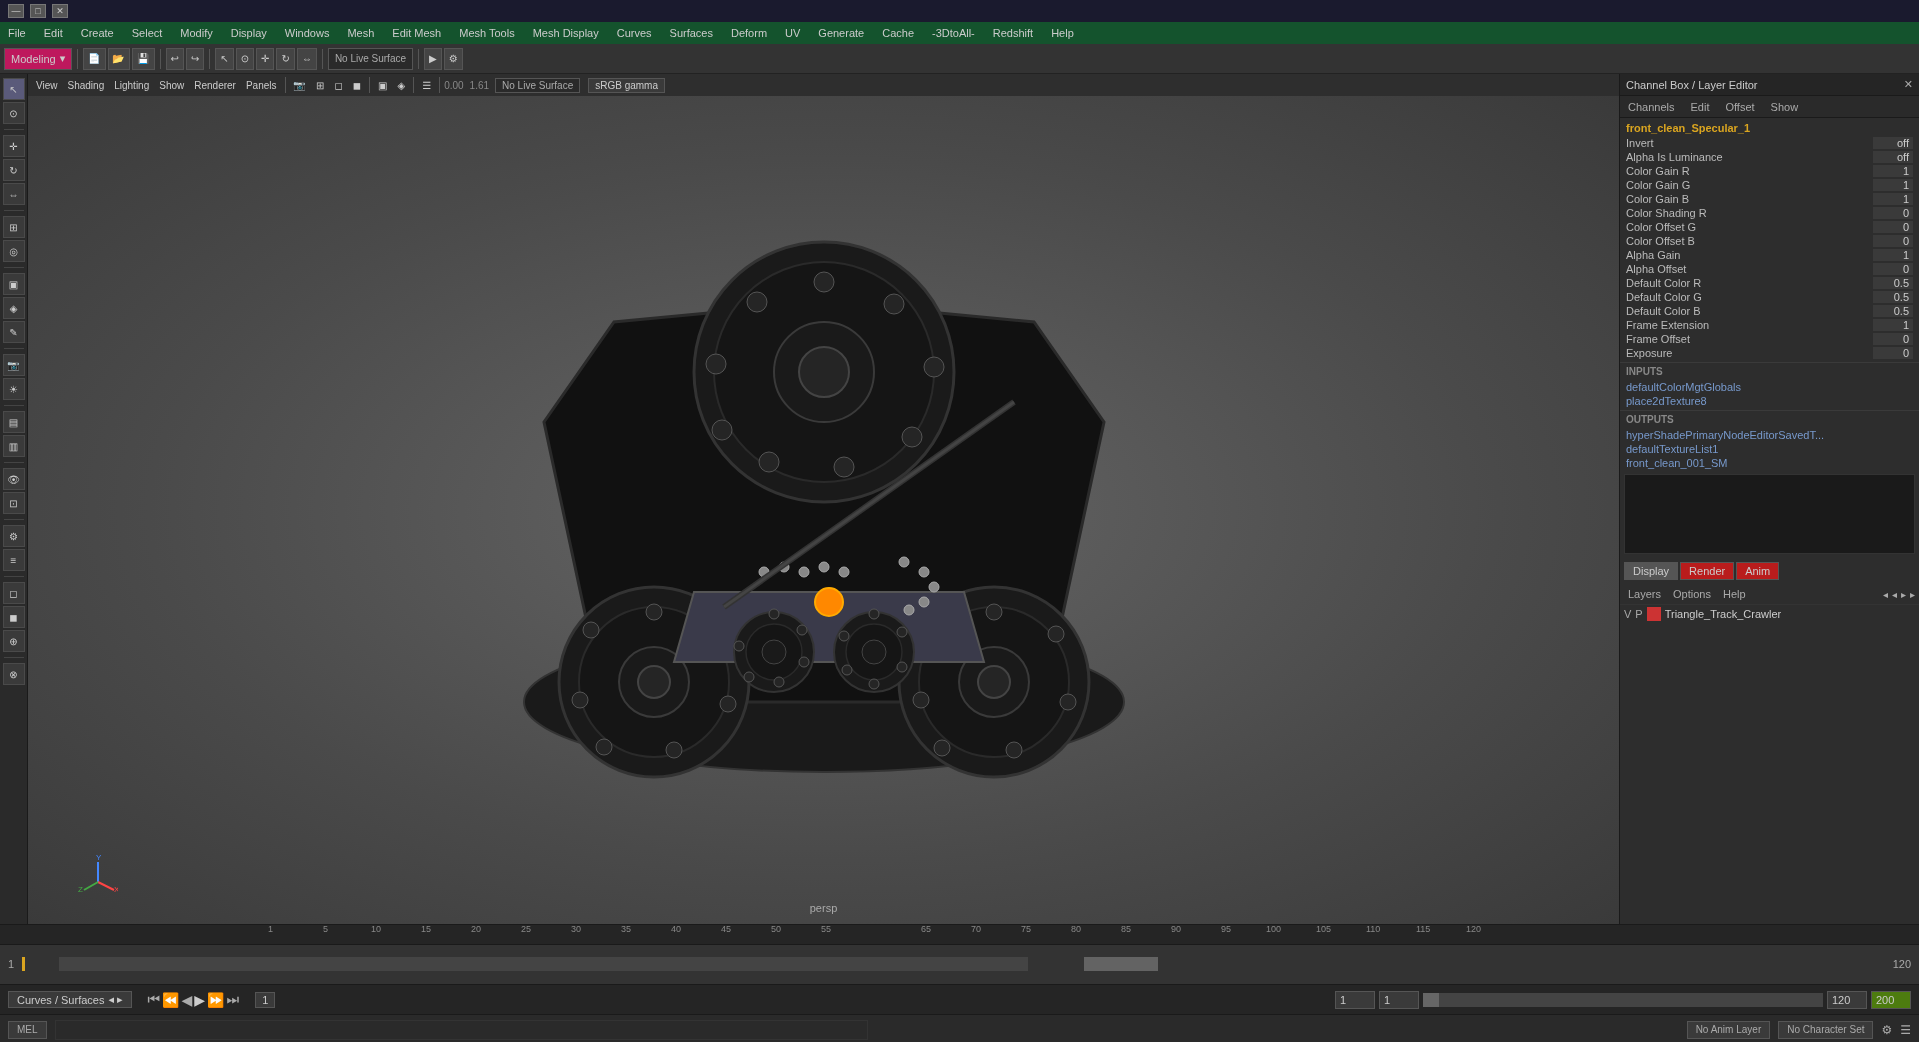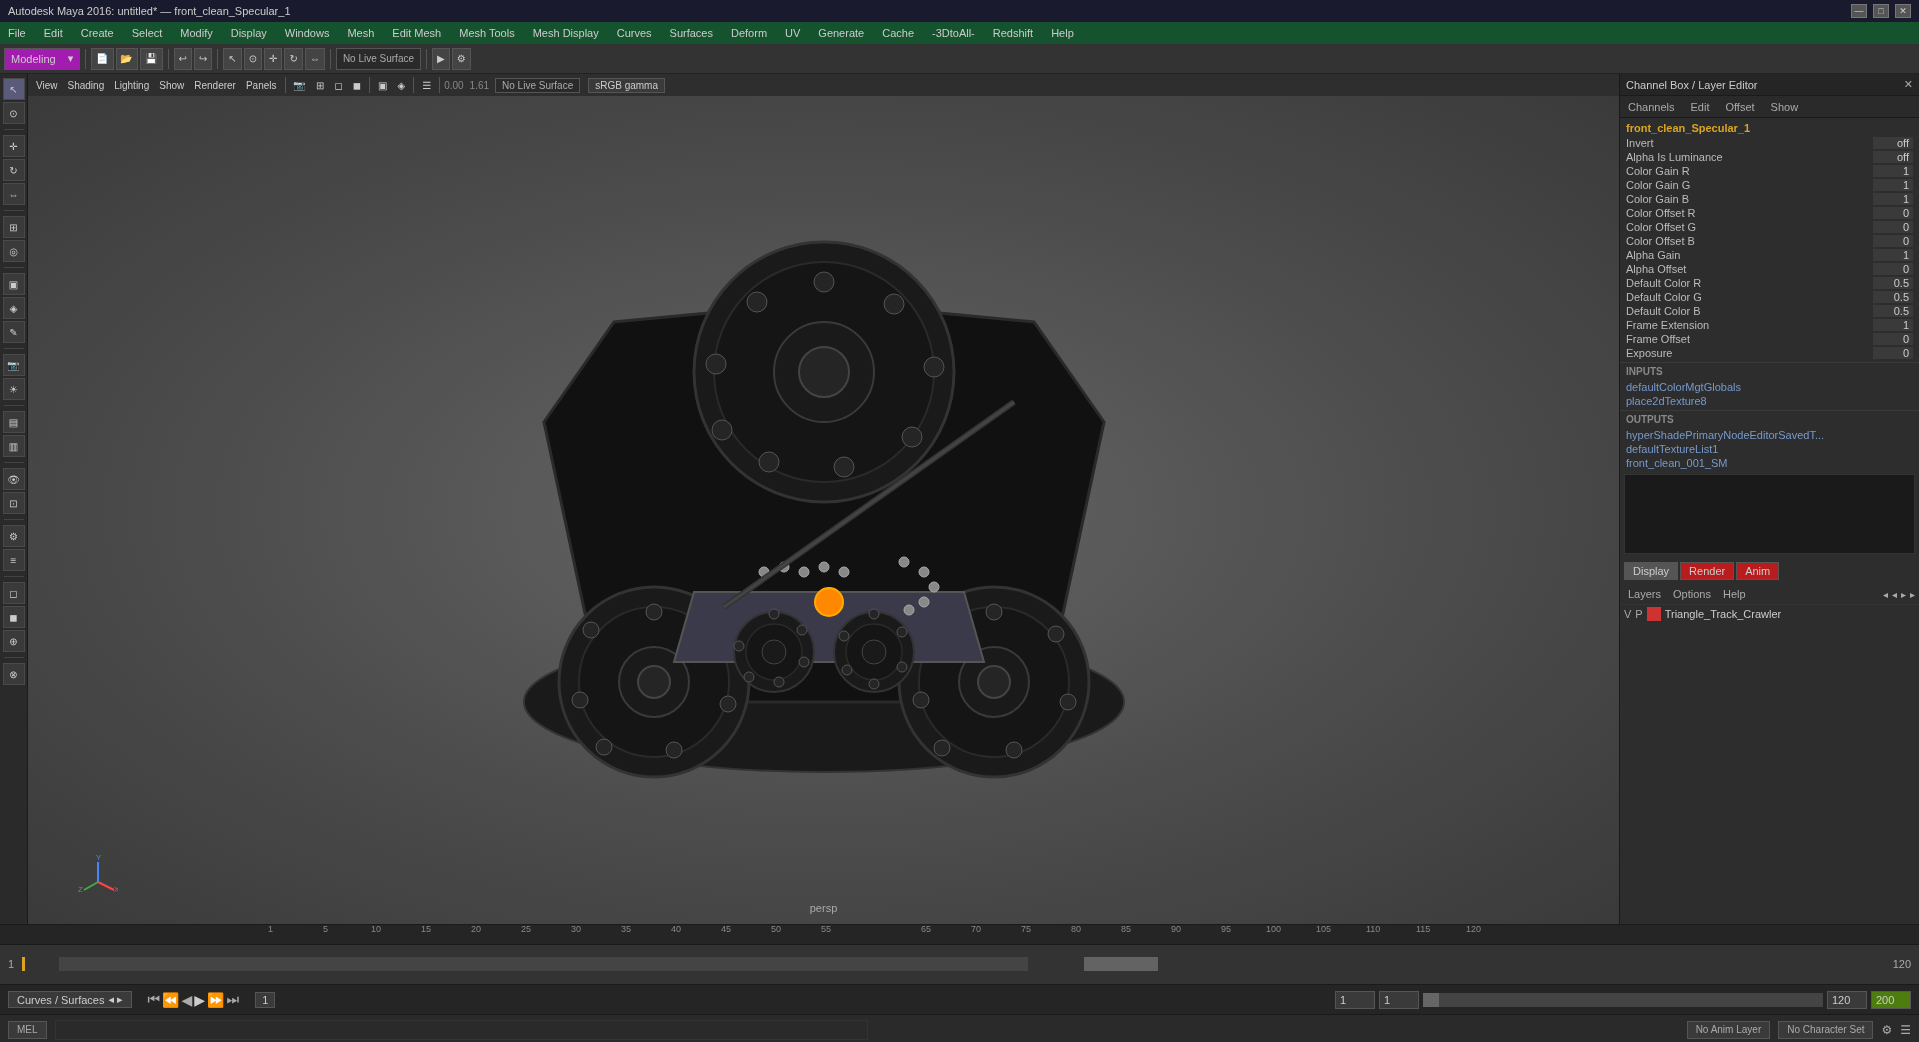--- a/index.html
+++ b/index.html
@@ -23,21 +23,21 @@
     .menu-item { padding: 2px 8px; color: #ccc; cursor: pointer; font-size: 11px; }
 
     
     #toolbar {
       width: 100%; height: 30px; background: #333;
       display: flex; align-items: center; padding: 0 4px; gap: 2px;
       border-bottom: 1px solid #222;
     }
     .tb-btn { height: 22px; padding: 0 4px; background: #444; border: 1px solid #555; color: #ccc; cursor: pointer; font-size: 10px; display: flex; align-items: center; }
     .tb-sep { width: 1px; height: 20px; background: #555; margin: 0 3px; }
-    .tb-dropdown { height: 22px; padding: 0 6px; background: #a21caf; border: 1px solid #555; color: #ccc; font-size: 11px; display: flex; align-items: center; gap: 12px; cursor: pointer; }
+    .tb-dropdown { height: 22px; padding: 0 6px; background: #be185d; border: 1px solid #555; color: #ccc; font-size: 11px; display: flex; align-items: center; gap: 4px; cursor: pointer; }
 
     
     #main-area {
       display: flex; width: 100%; height: calc(1042px - 22px - 22px - 30px - 28px - 60px - 30px);
     }
 
     
     #left-toolbar {
       width: 28px; background: #2a2a2a; border-right: 1px solid #1a1a1a;
       display: flex; flex-direction: column; align-items: center; padding: 4px 0; gap: 2px;
@@ -135,21 +135,20 @@
 
     #viewport-bg {
       position: absolute; top: 22px; left: 0; right: 0; bottom: 0;
       background: radial-gradient(ellipse at center, #666 0%, #4a4a4a 60%, #3a3a3a 100%);
     }
   </style>
 </head>
 <body>
 
 <div id="title-bar">
-  <span class="title">Autodesk Maya 2016: untitled* — front_clean_Specular_1</span>
   <div class="win-controls">
     <div class="win-btn">—</div>
     <div class="win-btn">□</div>
     <div class="win-btn">✕</div>
   </div>
 </div>
 
 <div id="menu-bar">
   <span class="menu-item">File</span>
   <span class="menu-item">Edit</span>
@@ -396,21 +395,21 @@
       </div>
       <div class="cb-row">
         <span class="cb-label">Color Gain G</span>
         <span class="cb-value">1</span>
       </div>
       <div class="cb-row">
         <span class="cb-label">Color Gain B</span>
         <span class="cb-value">1</span>
       </div>
       <div class="cb-row">
-        <span class="cb-label">Color Offset R</span>
+        <span class="cb-label">Color Shading R</span>
         <span class="cb-value">0</span>
       </div>
       <div class="cb-row">
         <span class="cb-label">Color Offset G</span>
         <span class="cb-value">0</span>
       </div>
       <div class="cb-row">
         <span class="cb-label">Color Offset B</span>
         <span class="cb-value">0</span>
       </div>

